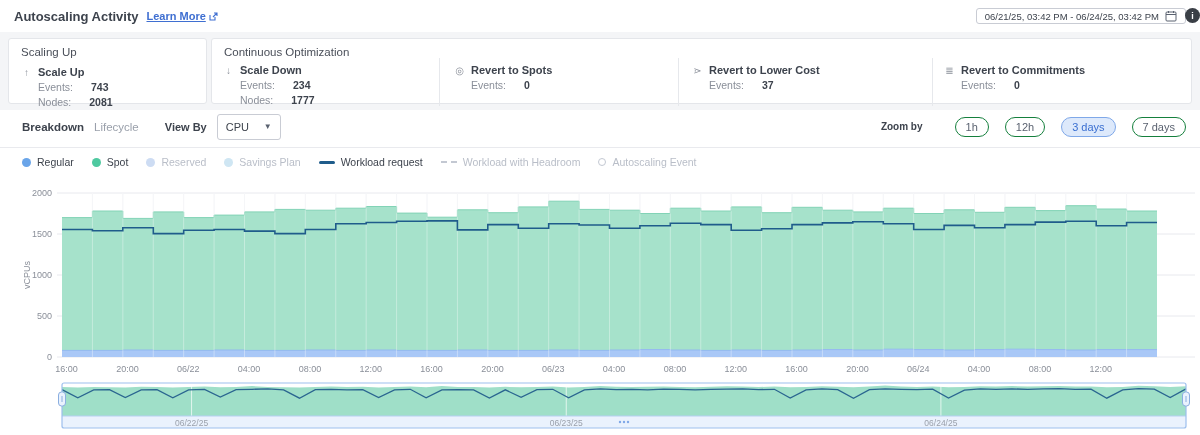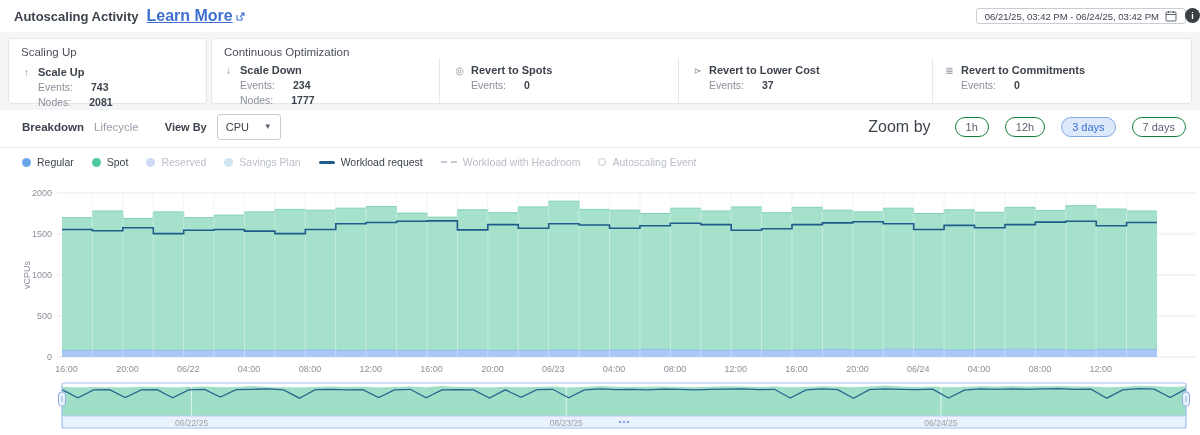--- a/index.html
+++ b/index.html
@@ -4,21 +4,21 @@
 <style>
   * { margin:0; padding:0; box-sizing:border-box; }
   html,body { width:1200px; height:435px; background:#fff; overflow:hidden;
               font-family:"Liberation Sans", sans-serif; color:#3d434d; }
   #app { position:relative; width:1200px; height:435px; }
 
   
   .topbar { position:absolute; top:0; left:0; width:1200px; height:32px;
             display:flex; align-items:center; padding:0 14px 0 14px; }
   .page-title { font-size:13px; font-weight:bold; color:#3d434d; }
-  .learn-more { font-size:16px; font-weight:bold; color:#3f6fd1; text-decoration:underline;
+  .learn-more { font-size:11px; font-weight:bold; color:#3f6fd1; text-decoration:underline;
                 margin-left:8px; cursor:pointer; display:inline-flex; align-items:center; gap:3px; }
   .spacer { flex:1; }
   .date-box { display:flex; align-items:center; gap:6px; border:1px solid #c9ccd4; border-radius:3px;
               height:16px; padding:0 8px; background:#fff; font-size:9.5px; color:#3d434d; cursor:pointer; }
   .info-circle { position:absolute; left:1185px; top:8px; width:15px; height:15px; border-radius:50%;
                  background:#3a3f46; color:#fff; font-size:9px; font-weight:bold;
                  display:flex; align-items:center; justify-content:center; cursor:pointer; }
 
   
   .stats-strip { position:absolute; top:32px; left:0; width:1200px; height:78px; background:#f4f5f7; }
@@ -44,21 +44,21 @@
               display:flex; align-items:center; padding:0 14px 4px 22px;
               border-bottom:1px solid #e9eaee; background:#fff; }
   .tab { font-size:11.5px; cursor:pointer; }
   .tab.active { font-weight:bold; color:#3d434d; }
   .tab.inactive { color:#9aa0ab; margin-left:10px; }
   .viewby-label { font-size:11px; font-weight:bold; margin-left:26px; }
   .select-box { display:flex; align-items:center; justify-content:space-between; width:64px; height:26px;
                 border:1px solid #c9ccd4; border-radius:3px; margin-left:10px; padding:0 8px;
                 font-size:11px; cursor:pointer; background:#fff; }
   .caret { font-size:8px; color:#5a6270; }
-  .zoomby-label { font-size:16px; font-weight:normal; margin-right:8px; }
+  .zoomby-label { font-size:10px; font-weight:bold; margin-right:16px; }
   .pill { font-size:11px; color:#5a6270; background:#fff; border:1px solid #15803d; border-radius:11px;
           padding:3px 10px; margin-left:16px; cursor:pointer; font-family:inherit; }
   .pill.active { background:#dde9fb; border-color:#7fa8e8; color:#3a6fd1; }
 
   
   .legend { position:absolute; top:156px; left:22px; display:flex; align-items:center; gap:18px;
             font-size:10.5px; }
   .legend-item { display:flex; align-items:center; gap:6px; cursor:pointer; color:#3d434d; }
   .legend-item.inactive { color:#b9bec8; }
   .sw-dot { width:9px; height:9px; border-radius:50%; }

